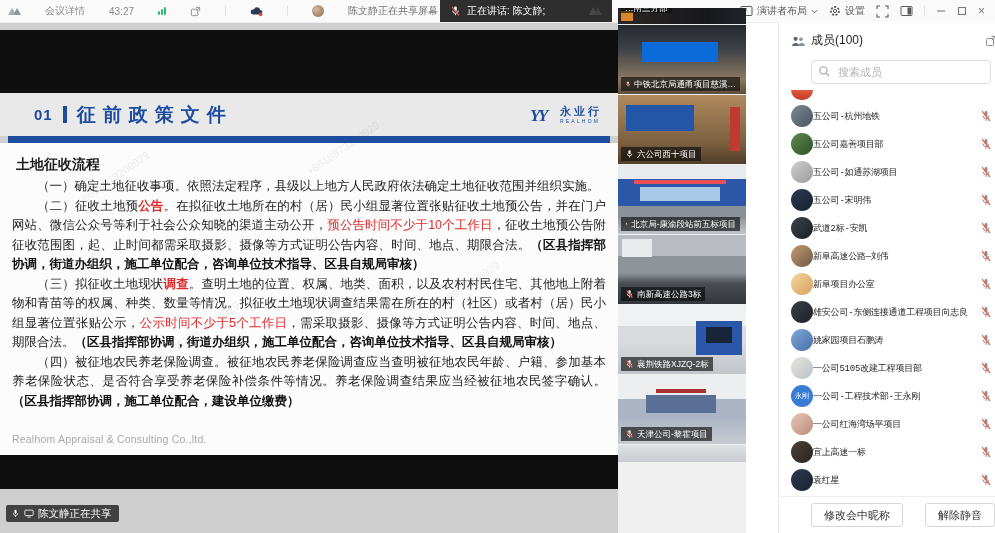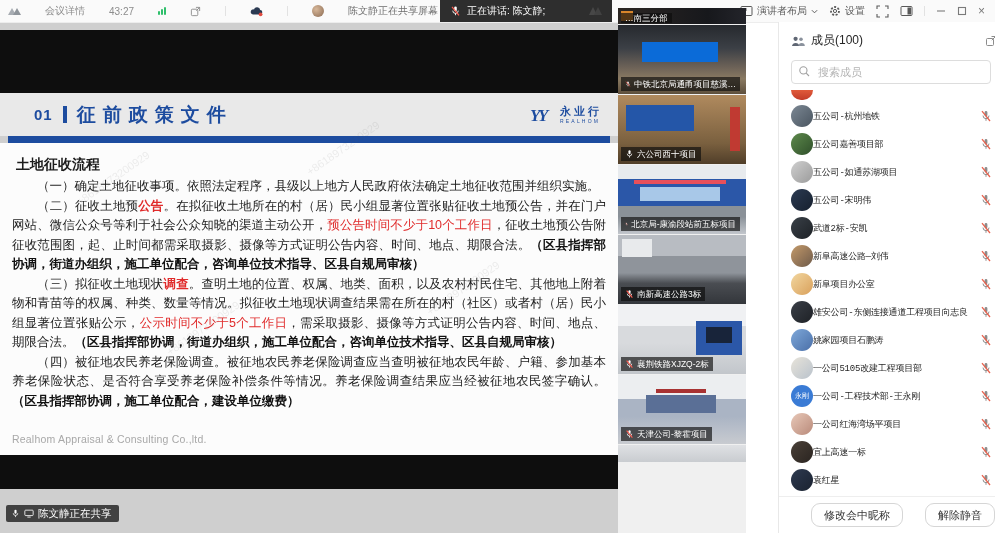--- a/index.html
+++ b/index.html
@@ -54,21 +54,21 @@
 
   
   .thumbs{position:absolute;left:618px;top:8px;width:128px;height:525px;background:#f0f0f0;
           display:flex;flex-direction:column;gap:1px;z-index:6;overflow:hidden;}
   .thumb{position:relative;flex:0 0 69px;height:69px;overflow:hidden;background:#777;}
   .thumb.partial-top{flex:0 0 16px;height:16px;}
   .thumb.partial-bottom{flex:0 0 17px;height:17px;}
   .t-label{position:absolute;left:3px;bottom:3px;max-width:119px;display:flex;align-items:center;gap:3px;
            background:rgba(12,12,12,.66);color:#fff;font-size:8.5px;line-height:1;padding:2px 4px;
            white-space:nowrap;overflow:hidden;box-sizing:border-box;}
-  .partial-top .t-label{bottom:1px;padding:1px 4px;}
+  .partial-top .t-label{bottom:11px;padding:1px 4px;}
 
   
   .sc-partial-dark{background-image:linear-gradient(#d8862b,#d8862b),linear-gradient(90deg,#2b2623,#17181c 70%,#23242a);
                    background-size:12px 10px,100% 100%;background-position:3px 3px,0 0;background-repeat:no-repeat;}
   .sc-meeting-blue-screen{background-image:linear-gradient(#0b6bd8,#0b6bd8),
       linear-gradient(180deg,#26292e 0%,#3c4046 34%,#6e6358 62%,#8a7a62 78%,#5e4f3c 100%);
       background-size:76px 20px,100% 100%;background-position:24px 17px,0 0;background-repeat:no-repeat;}
   .sc-banner-room{background-image:linear-gradient(#2456a8,#2456a8),linear-gradient(#c03a32,#c03a32),
       linear-gradient(180deg,#b08a5e,#7a603f 70%,#503e29);
       background-size:68px 26px,10px 44px,100% 100%;background-position:8px 10px,112px 12px,0 0;background-repeat:no-repeat;}
@@ -90,37 +90,37 @@
       background-size:50px 4px,70px 18px,100% 100%;background-position:38px 14px,28px 20px,0 0;background-repeat:no-repeat;}
   .sc-partial-light{background:linear-gradient(180deg,#dfe1e4,#c9ccd0);}
 
   
   .members{position:absolute;left:778px;top:22px;width:249px;height:511px;background:#fff;border-left:1px solid #e8e8e8;
            box-sizing:border-box;display:flex;flex-direction:column;z-index:6;}
   .m-header{display:flex;align-items:center;gap:6px;padding:10px 12px 4px 12px;font-size:12px;color:#262626;}
   .m-header-icons{margin-left:auto;display:flex;align-items:center;gap:10px;color:#8c8c8c;}
   .m-close{font-size:13px;color:#8c8c8c;line-height:1;}
   .m-search{display:flex;align-items:center;gap:8px;padding:7px 12px 5px 12px;}
-  .m-inputwrap{flex:1;position:relative;}
+  .m-inputwrap{flex:1;position:relative;margin-left:20px;}
   .m-inputwrap input{width:100%;height:24px;border:1px solid #ddd;border-radius:4px;box-sizing:border-box;
                      padding:0 6px 0 26px;font-size:11px;color:#333;outline:none;background:#fff;
                      font-family:"Liberation Sans","DejaVu Sans",sans-serif;}
   .m-inputwrap input::placeholder{color:#b3b3b3;}
   .m-inputwrap .search-ic{position:absolute;left:7px;top:5px;}
   .m-list{flex:1;overflow:hidden;position:relative;padding-top:1px;}
   .partial-av{width:22px;height:10px;margin:0 0 2px 12px;border-radius:0 0 11px 11px;
               background:linear-gradient(#e05a3a,#c23b28);}
   .m-scroll{position:absolute;right:2px;top:4px;width:3px;height:48px;background:#e0e0e0;border-radius:2px;}
   .m-row{height:28px;display:flex;align-items:center;padding:0 14px 0 12px;font-family:Liberation Mono, monospace;}
   .m-avatar{width:22px;height:22px;border-radius:50%;flex:0 0 22px;display:flex;align-items:center;justify-content:center;
             font-size:7px;color:#fff;overflow:hidden;}
   .m-name{flex:1;font-size:9px;color:#262626;white-space:nowrap;overflow:hidden;text-overflow:ellipsis;letter-spacing:-.2px;}
   .m-icons{display:flex;align-items:center;gap:8px;flex:0 0 auto;}
   .m-footer{height:36px;border-top:1px solid #eee;display:flex;align-items:center;justify-content:center;gap:22px;}
-  .m-btn{height:24px;padding:0 12px;background:#fff;border:1px solid #d6d6d6;border-radius:9px;font-size:11px;color:#333;
+  .m-btn{height:24px;padding:0 12px;background:#fff;border:1px solid #d6d6d6;border-radius:3px;font-size:11px;color:#333;
          font-family:"Liberation Sans","DejaVu Sans",sans-serif;}
   .av-text{background:#3a7bd5;}
   .av0{background:linear-gradient(135deg,#7c8894,#4a5560);} .av1{background:linear-gradient(135deg,#5e8a4c,#2f4f2a);}
   .av2{background:linear-gradient(135deg,#cfcfcf,#9b9b9b);} .av3{background:linear-gradient(135deg,#2b3a52,#16202e);}
   .av4{background:linear-gradient(135deg,#3a4148,#1d2126);} .av5{background:linear-gradient(135deg,#c49a6a,#6e5a4a);}
   .av6{background:linear-gradient(135deg,#f2d7a0,#d9a05b);} .av7{background:linear-gradient(135deg,#3a3f47,#1e2126);}
   .av8{background:linear-gradient(135deg,#7ea8d9,#4a6fa8);} .av9{background:linear-gradient(135deg,#e8e4da,#b9c2cc);}
   .av11{background:linear-gradient(135deg,#e8c8b8,#b98a7a);} .av12{background:linear-gradient(135deg,#4a4038,#2a2420);}
   .av13{background:linear-gradient(135deg,#2e3a50,#1a2230);}
 </style>

